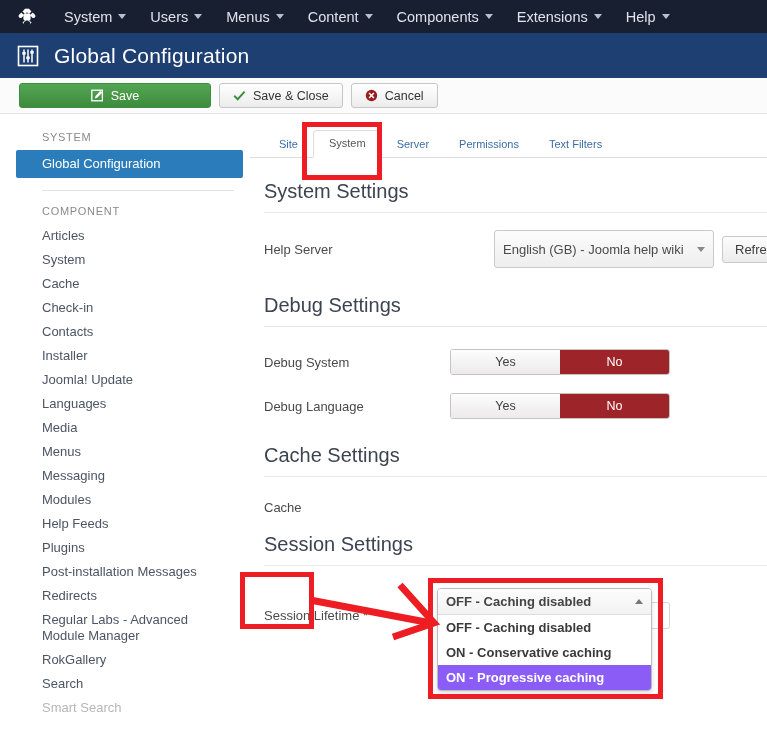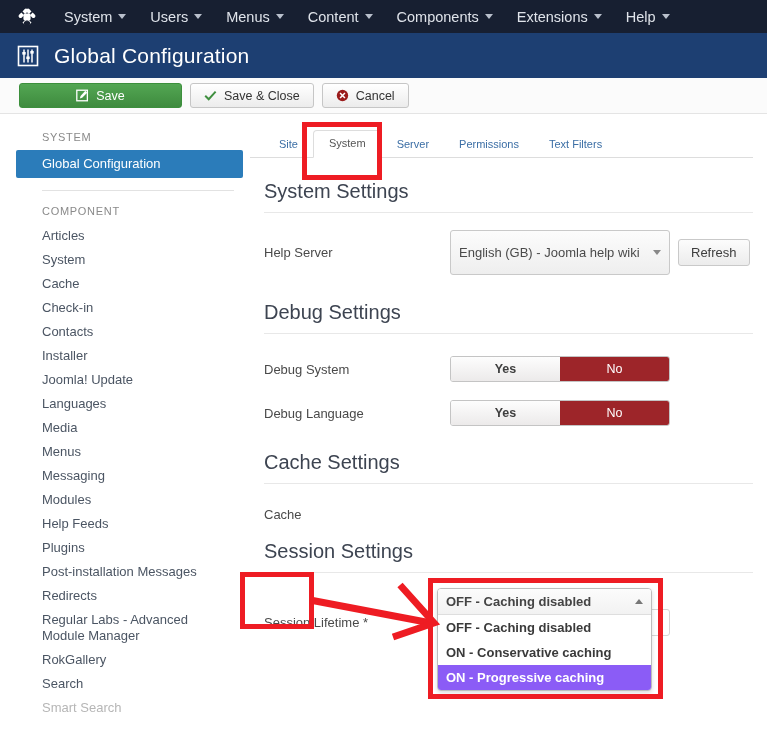--- a/index.html
+++ b/index.html
@@ -70,21 +70,21 @@
     height: 25px;
     padding: 0 13px;
     font-size: 12.5px;
     border-radius: 3px;
     border: 1px solid #c6c6c6;
     background: linear-gradient(#ffffff, #ececec);
     color: #333333;
     cursor: pointer;
   }
   .btn-save {
-    width: 163px;
+    width: 192px;
     border: 1px solid #3c8f3c;
     background: linear-gradient(#53a653, #3e8b3e);
     color: #ffffff;
     font-weight: normal;
     text-align: right;
   }
   .ico { width: 13px; height: 13px; flex: 0 0 auto; display:block; }
 
   
   .body-wrap { display: flex; height: 661px; }
@@ -174,29 +174,30 @@
     width: 220px; height: 27px;
     border: 1px solid #d5d5d5;
     border-radius: 3px;
     background: #ffffff;
     font-size: 13px;
     padding: 0 8px;
     color: #444;
     font-family: "Liberation Sans", sans-serif;
   }
   .select-box {
-    width: 220px; height: 45px;
+    width: 220px; height: 38px;
     border: 1px solid #c9c9c9;
     border-radius: 3px;
     background: linear-gradient(#fcfcfc, #eeeeee);
     font-size: 13px;
     color: #4a4a4a;
     display: flex; align-items: center;
     padding: 0 8px;
     cursor: pointer;
+    margin-left: 44px;
   }
   .select-box span { flex: 1 1 auto; white-space: nowrap; overflow: hidden; }
   .sel-caret {
     width:0;height:0;
     border-left:4px solid transparent;border-right:4px solid transparent;
     border-top:5px solid #888;
     margin-left:6px;
   }
   .btn-refresh {
     height: 27px; padding: 0 12px;
@@ -211,21 +212,21 @@
     display: flex; width: 220px; height: 26px;
     border-radius: 3px; overflow: hidden;
     border: 1px solid #c4c4c4;
   }
   .toggle .opt {
     flex: 1 1 50%;
     display: flex; align-items: center; justify-content: center;
     font-size: 12.5px;
     cursor: pointer;
   }
-  .toggle .opt.off { background: linear-gradient(#fdfdfd,#eceaea); color: #3f3f3f; font-weight: bold; }
+  .toggle .opt.off { background: linear-gradient(#fdfdfd,#eceaea); color: #3f3f3f; }
   .toggle .opt.on  { background: #9d2529; color: #ffffff; }
 
   
   .dropdown-open {
     position: absolute;
     width: 215px;
     border: 1px solid #bdbdbd;
     border-radius: 4px;
     background: #ffffff;
     box-shadow: 0 2px 4px rgba(0,0,0,.14);

